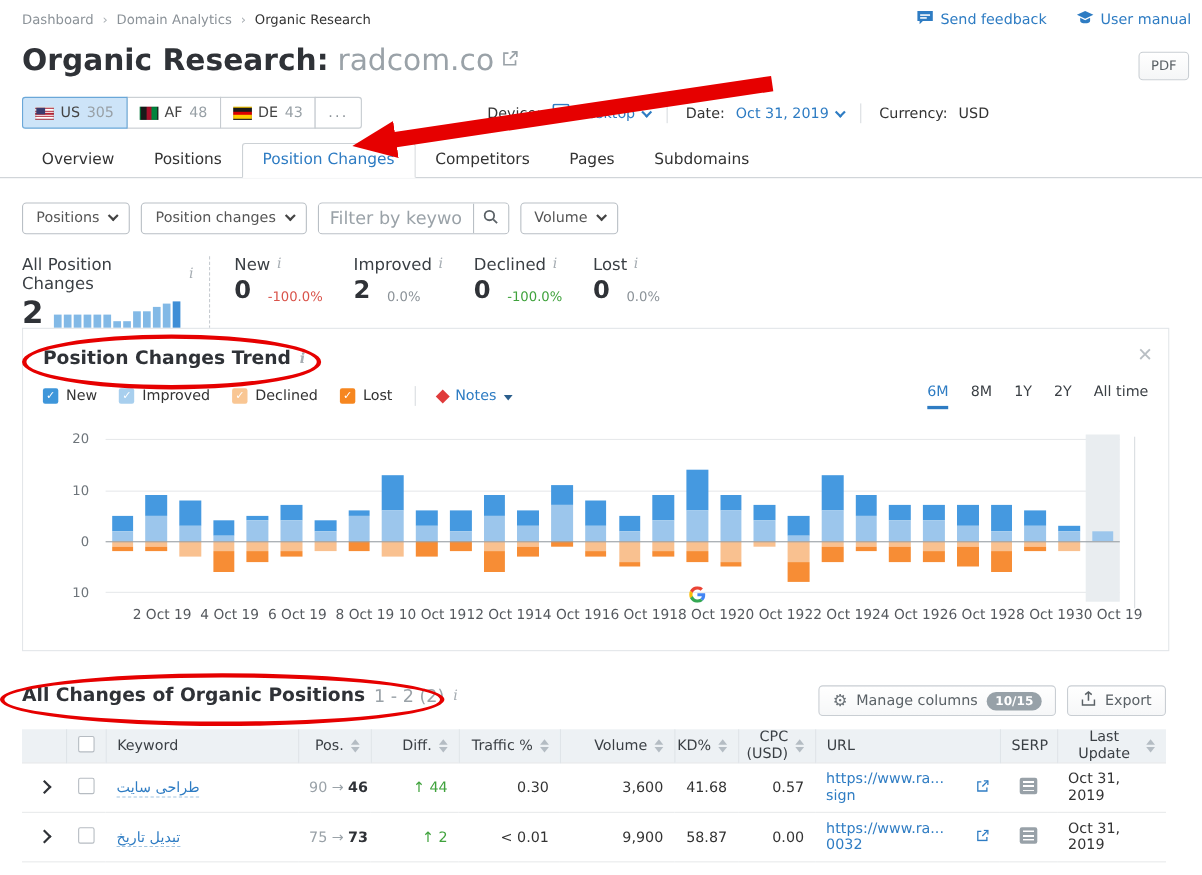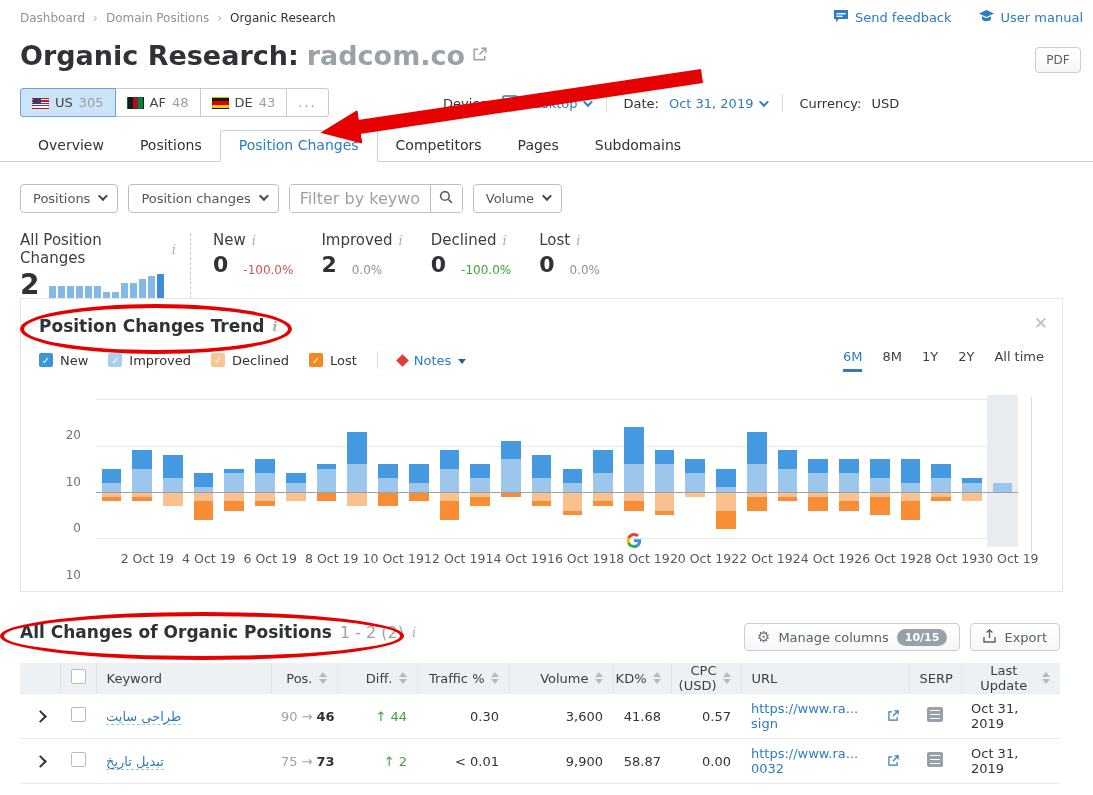--- a/index.html
+++ b/index.html
@@ -16,21 +16,21 @@
   .crumb { color:#8b9298; cursor:pointer; }
   .crumb.last { color:#333; }
   .crumb:not(.last)::after { content:"›"; color:#aab0b5; margin:0 8px; font-size:12px; }
 
   
   .top-links { right:10px; top:9px; display:flex; gap:26px; color:#2e7cc3; font-size:13px; }
   .top-link { display:flex; align-items:center; gap:6px; cursor:pointer; }
 
   
   .page-title { left:20px; top:40px; font-size:27px; font-weight:700; color:#2f3237; display:flex; align-items:center; gap:8px; }
-  .page-title .domain { color:#9aa2a8; font-weight:700; }
+  .page-title .domain { color:#9aa2a8; font-weight:400; }
   .page-title .ext { color:#9aa2a8; margin-top:-8px; }
   .pdf-btn { left:1035px; top:47px; width:46px; height:26px; border:1px solid #c9ced3; border-radius:4px;
     background:linear-gradient(#fff,#f5f6f7); color:#5a6166; font-size:12px; display:flex; align-items:center; justify-content:center; cursor:pointer; }
 
   
   .country-row { left:20px; top:88px; display:flex; }
   .ctab { height:29px; border:1px solid #c6cbd0; background:#fff; display:flex; align-items:center; gap:6px;
     padding:0 11px; margin-left:-1px; cursor:pointer; font-size:13px; color:#444; }
   .ctab:first-child { margin-left:0; border-radius:3px 0 0 3px; }
   .ctab:last-child { border-radius:0 3px 3px 0; color:#8b9298; letter-spacing:2px; }
@@ -101,21 +101,21 @@
   .ranges { position:absolute; right:18px; top:50px; display:flex; gap:20px; font-size:13px; color:#3a3f44; }
   .range { cursor:pointer; padding-bottom:5px; }
   .range.active { color:#2e7cc3; border-bottom:3px solid #2e7cc3; }
 
   .plot { position:absolute; left:75px; top:100px; width:922px; height:140px; }
   .grid { position:absolute; left:0; right:0; height:1px; background:#e7e9eb; }
   .grid.zero { background:#9aa0a5; z-index:2; }
   .plot-bottom { position:absolute; left:0; right:0; bottom:0; height:1px; background:#e7e9eb; }
   .vline-right { position:absolute; right:30px; top:98px; width:1px; height:156px; background:#d9dde0; }
   .ylabels { position:absolute; left:36px; top:100px; width:30px; height:140px; font-size:12px; color:#6d747a; }
-  .ylab { position:absolute; right:6px; transform:translateY(-7px);margin-top:36px; }
+  .ylab { position:absolute; right:6px; transform:translateY(-7px); }
   .cols { position:absolute; inset:0; display:flex; z-index:1; }
   .col { flex:1; position:relative; }
   .band { position:absolute; top:-4px; height:152px; background:#e9edf0; z-index:0; }
   .above { position:absolute; left:18%; width:64%; bottom:47px; display:flex; flex-direction:column; }
   .below { position:absolute; left:18%; width:64%; top:93px; display:flex; flex-direction:column; }
   .gmark { position:absolute; left:58.4%; top:134px; transform:translateX(-50%); z-index:3; }
   .xticks { position:absolute; left:75px; top:252px; width:922px; height:18px; font-size:12.5px; color:#55595e; }
   .xtick { position:absolute; transform:translateX(-50%); white-space:nowrap;margin-left:36px; }
 
   
@@ -161,21 +161,21 @@
   .serp-ic::before { content:""; position:absolute; left:3px; right:3px; top:3px; height:9px;
     background:repeating-linear-gradient(#fff 0 1.5px, #98a1a8 1.5px 4px); }
 
   
   .halo { border:4px solid #e60000; border-radius:50%; pointer-events:none; z-index:50; }
   .arrow-svg { pointer-events:none; z-index:50; }
 </style>
 </head>
 <body>
 
-<div class="abs breadcrumb"><span class="crumb">Dashboard</span><span class="crumb">Domain Positions</span><span class="crumb last">Organic Research</span></div>
+<div class="abs breadcrumb"><span class="crumb">Dashboard</span><span class="crumb">Domain Analytics</span><span class="crumb last">Organic Research</span></div>
 
 <div class="abs top-links">
   <span class="top-link">
     <span><svg width="16" height="14" viewBox="0 0 16 14">
           <path fill="#2e7cc3" d="M1 1h14v9H6l-3 3v-3H1z"></path>
           <rect x="3.5" y="4" width="9" height="1.4" fill="#fff"></rect>
           <rect x="3.5" y="6.6" width="6" height="1.4" fill="#fff"></rect>
         </svg></span>
     <span>Send feedback</span>
   </span>

